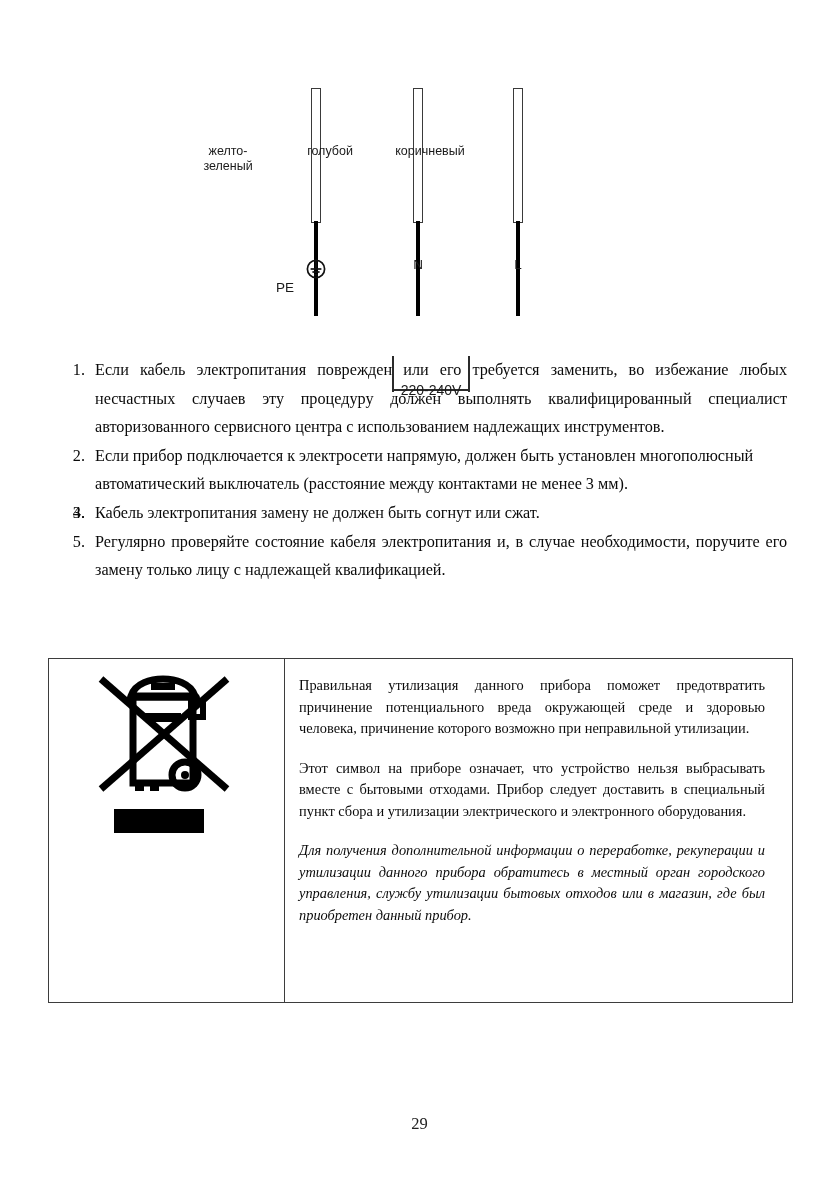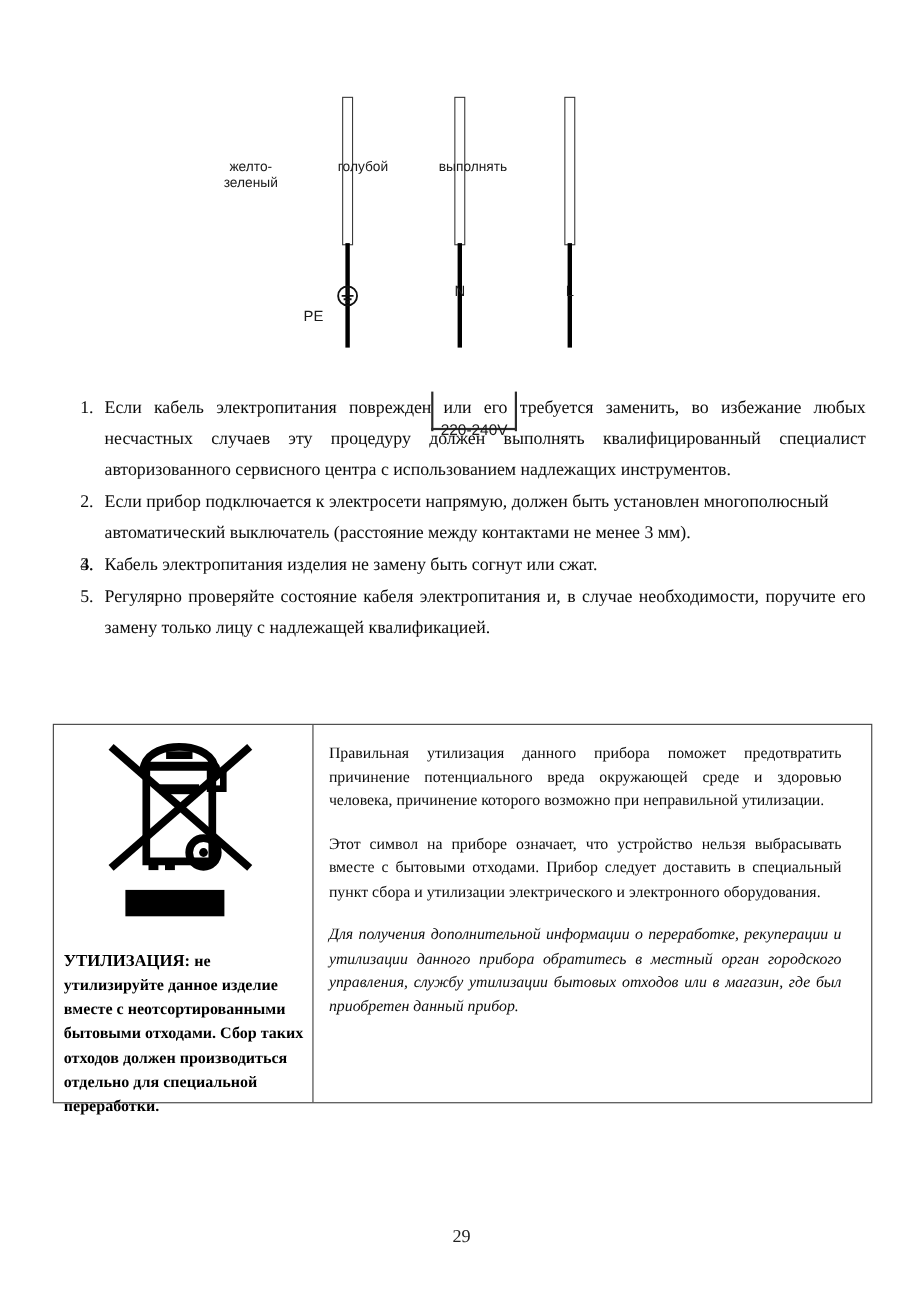--- a/index.html
+++ b/index.html
@@ -268,21 +268,21 @@
     <div class="wire-group" style="left:418px;">
       <div class="wire-sheath"></div>
       <div class="wire-conductor"></div>
       <div class="wire-label">голубой</div>
       <div class="terminal-label">N</div>
     </div>
 
     <div class="wire-group" style="left:518px;">
       <div class="wire-sheath"></div>
       <div class="wire-conductor"></div>
-      <div class="wire-label">выполнять</div>
+      <div class="wire-label">коричневый</div>
       <div class="terminal-label">L</div>
     </div>
 
     <div class="voltage-bracket">
       <div class="volt-tick left"></div>
       <div class="volt-tick right"></div>
       <div class="volt-line"></div>
       <div class="volt-text">220-240V</div>
     </div>
   </div>
@@ -294,21 +294,21 @@
     </li>
     <li class="no-justify">
       <span class="num">2.</span>
       <span>Если прибор подключается к электросети напрямую, должен быть установлен многополюсный автоматический выключатель (расстояние между контактами не менее 3 мм).</span>
     </li>
     <li class="no-justify">
       <span class="num">3.</span>
     </li>
     <li class="no-justify">
       <span class="num">4.</span>
-      <span>Кабель электропитания изделия не замену быть согнут или сжат.</span>
+      <span>Кабель электропитания замену не должен быть согнут или сжат.</span>
     </li>
     <li>
       <span class="num">5.</span>
       <span>Регулярно проверяйте состояние кабеля электропитания и, в случае необходимости, поручите его замену только лицу с надлежащей квалификацией.</span>
     </li>
   </ol>
 
   <div class="disposal-box">
 
     <div class="disposal-left">
@@ -335,23 +335,20 @@
           <circle cx="92" cy="104" r="13" fill="none" stroke="#000" stroke-width="7"></circle>
           <circle cx="92" cy="104" r="4" fill="#000"></circle>
 
           <line x1="8" y1="8" x2="134" y2="118" stroke="#000" stroke-width="7"></line>
           <line x1="134" y1="8" x2="8" y2="118" stroke="#000" stroke-width="7"></line>
         </svg>
       </div>
 
       <div class="black-bar"></div>
 
-      <div class="disposal-caption">
-        <span class="lead">УТИЛИЗАЦИЯ:</span><span> не утилизируйте данное изделие вместе с неотсортированными бытовыми отходами. Сбор таких отходов должен производиться отдельно для специальной переработки.</span>
-      </div>
     </div>
 
     <div class="disposal-right">
       <p>Правильная утилизация данного прибора поможет предотвратить причинение потенциального вреда окружающей среде и здоровью человека, причинение которого возможно при неправильной утилизации.</p>
       <p>Этот символ на приборе означает, что устройство нельзя выбрасывать вместе с бытовыми отходами. Прибор следует доставить в специальный пункт сбора и утилизации электрического и электронного оборудования.</p>
       <p>Для получения дополнительной информации о переработке, рекуперации и утилизации данного прибора обратитесь в местный орган городского управления, службу утилизации бытовых отходов или в магазин, где был приобретен данный прибор.</p>
     </div>
   </div>
 
   <div class="page-number">29</div>

